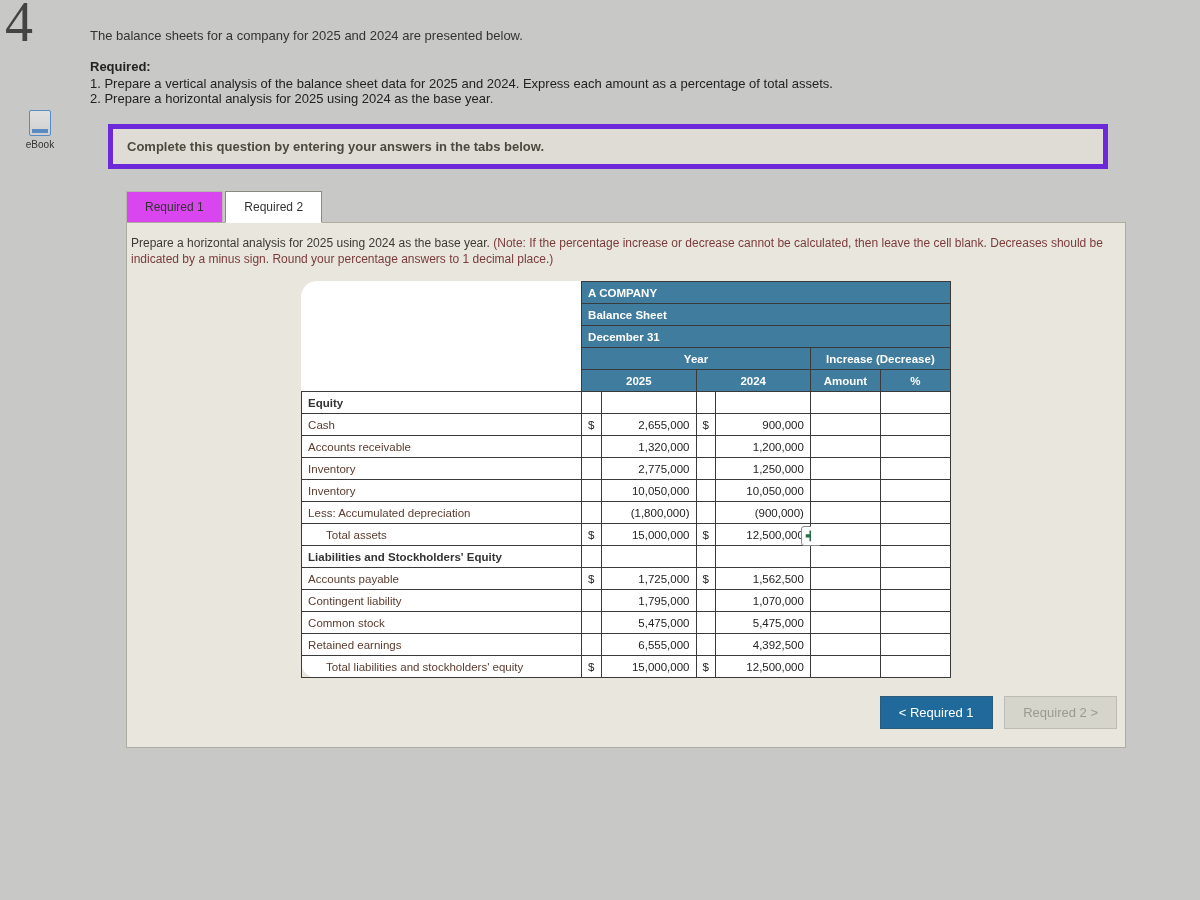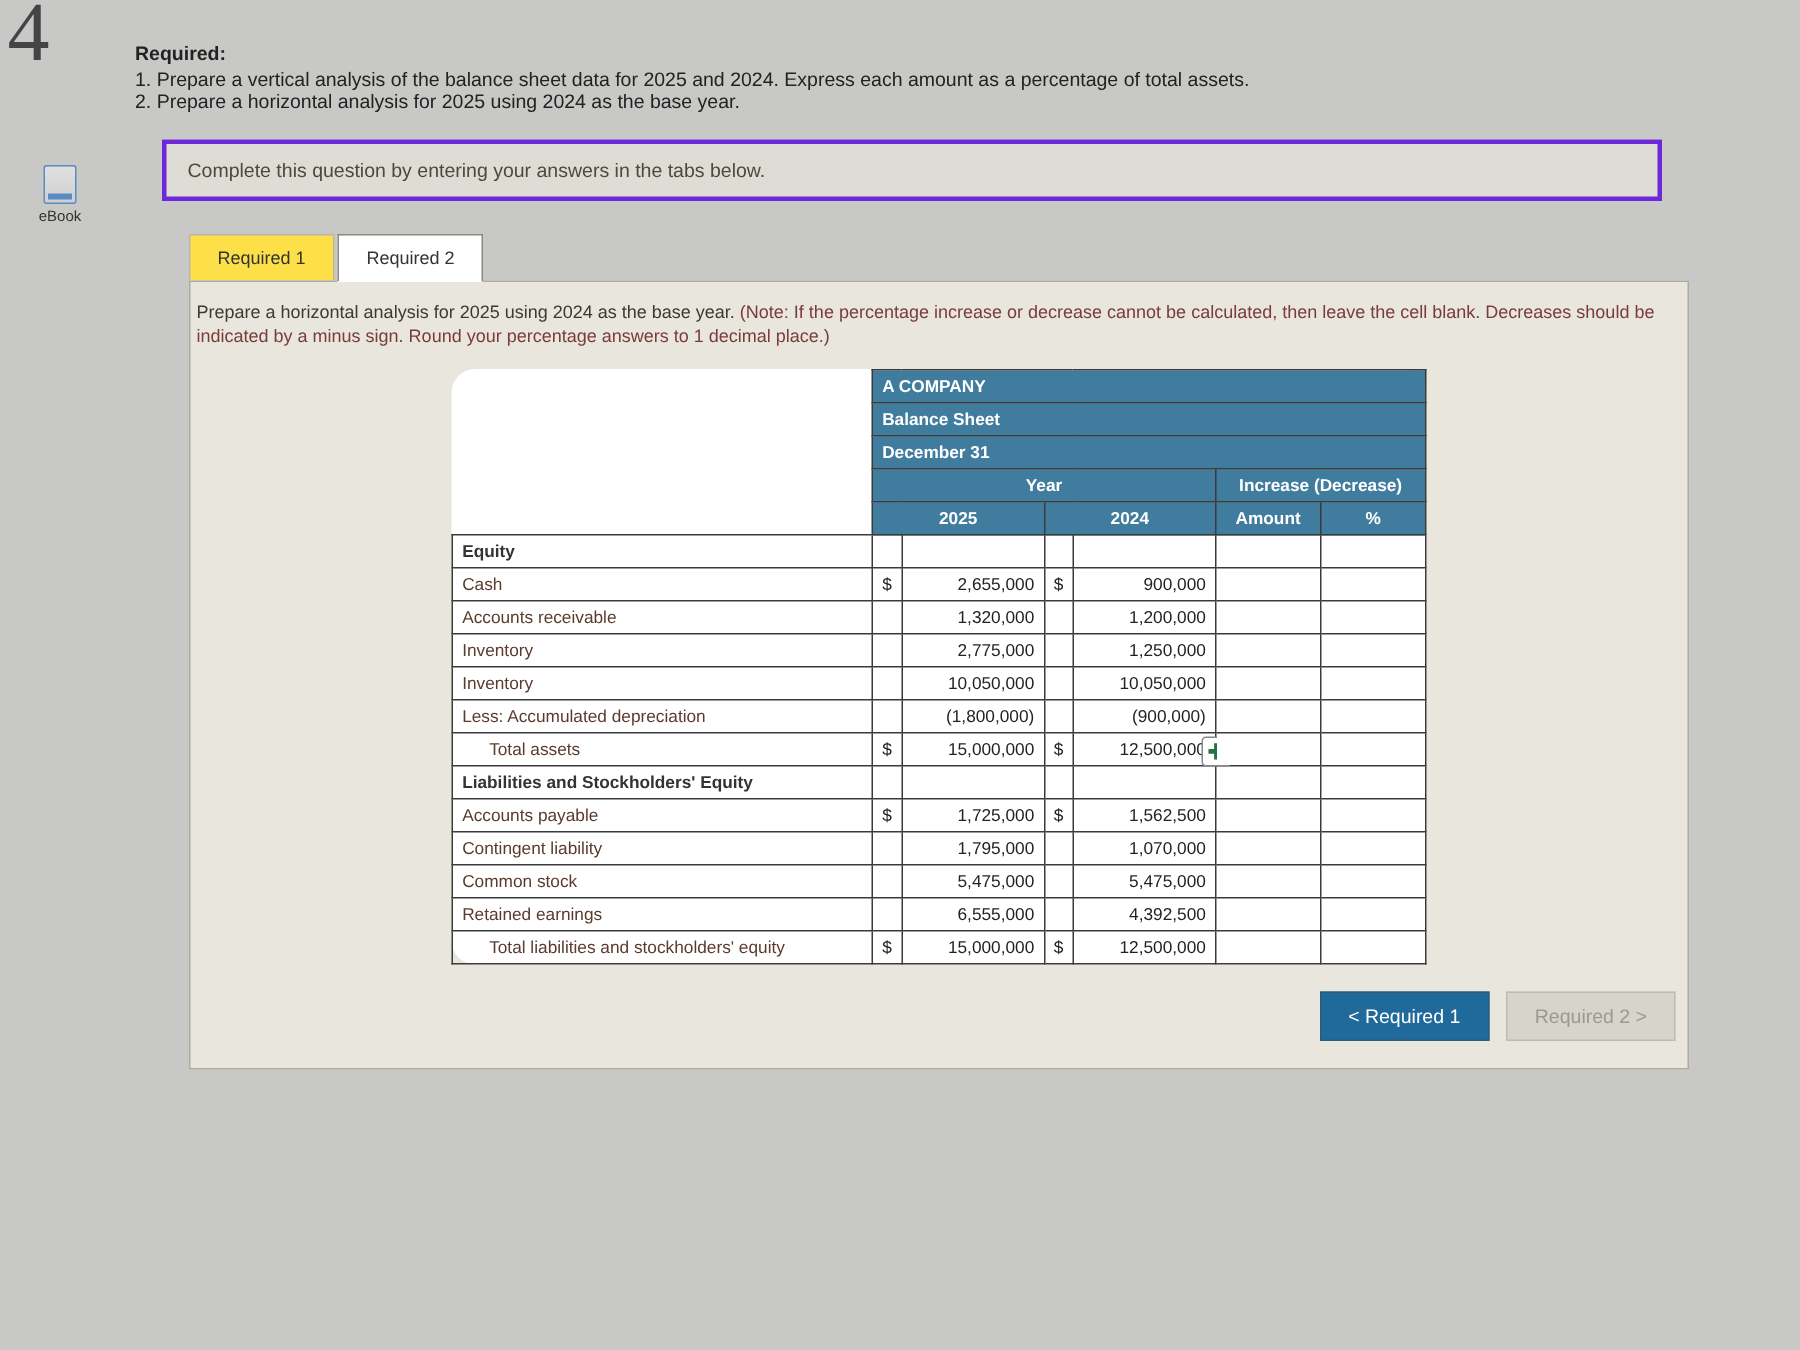--- a/index.html
+++ b/index.html
@@ -48,34 +48,34 @@
   .content {
     margin-left: 90px;
     padding-top: 28px;
     width: 1070px;
   }
   .intro { color: #333; margin-bottom: 16px; }
   .req-head { font-weight: bold; margin-bottom: 2px; }
   .req-list { margin-bottom: 18px; }
   .complete-bar {
     background: #dedcd4;
-    border: 3px solid #6d28d9;
+    border: 5px solid #6d28d9;
     padding: 10px 14px;
-    font-weight: normal;
+    font-weight: bold;
     color: #4a4a3e;
     margin: 14px 0 22px 18px;
     width: 1000px;
   }
   .tabs { margin-left: 36px; margin-top: 6px; }
   .tab {
     display: inline-block;
     padding: 8px 18px;
     font-size: 12px;
     color: #333;
-    background: #fde047;
+    background: #d946ef;
     border: 1px solid #b8b6ad;
     border-bottom: none;
     margin-right: -1px;
     cursor: pointer;
   }
   .tab.active {
     background: #fff;
     border: 1px solid #8a8a80;
     border-bottom: 1px solid #fff;
     position: relative;
@@ -150,20 +150,21 @@
 <body>
 
 <div class="q-number">4</div>
 
 <div class="sidebar">
   <div class="ebook-icon"></div>
   <div class="ebook-label">eBook</div>
 </div>
 
 <div class="content">
+  <div class="intro">The balance sheets for a company for 2025 and 2024 are presented below.</div>
 
   <div class="req-list">
     <div class="req-head">Required:</div>
     <div>1. Prepare a vertical analysis of the balance sheet data for 2025 and 2024. Express each amount as a percentage of total assets.</div>
     <div>2. Prepare a horizontal analysis for 2025 using 2024 as the base year.</div>
   </div>
 
   <div class="complete-bar">Complete this question by entering your answers in the tabs below.</div>
 
   <div class="tabs">

